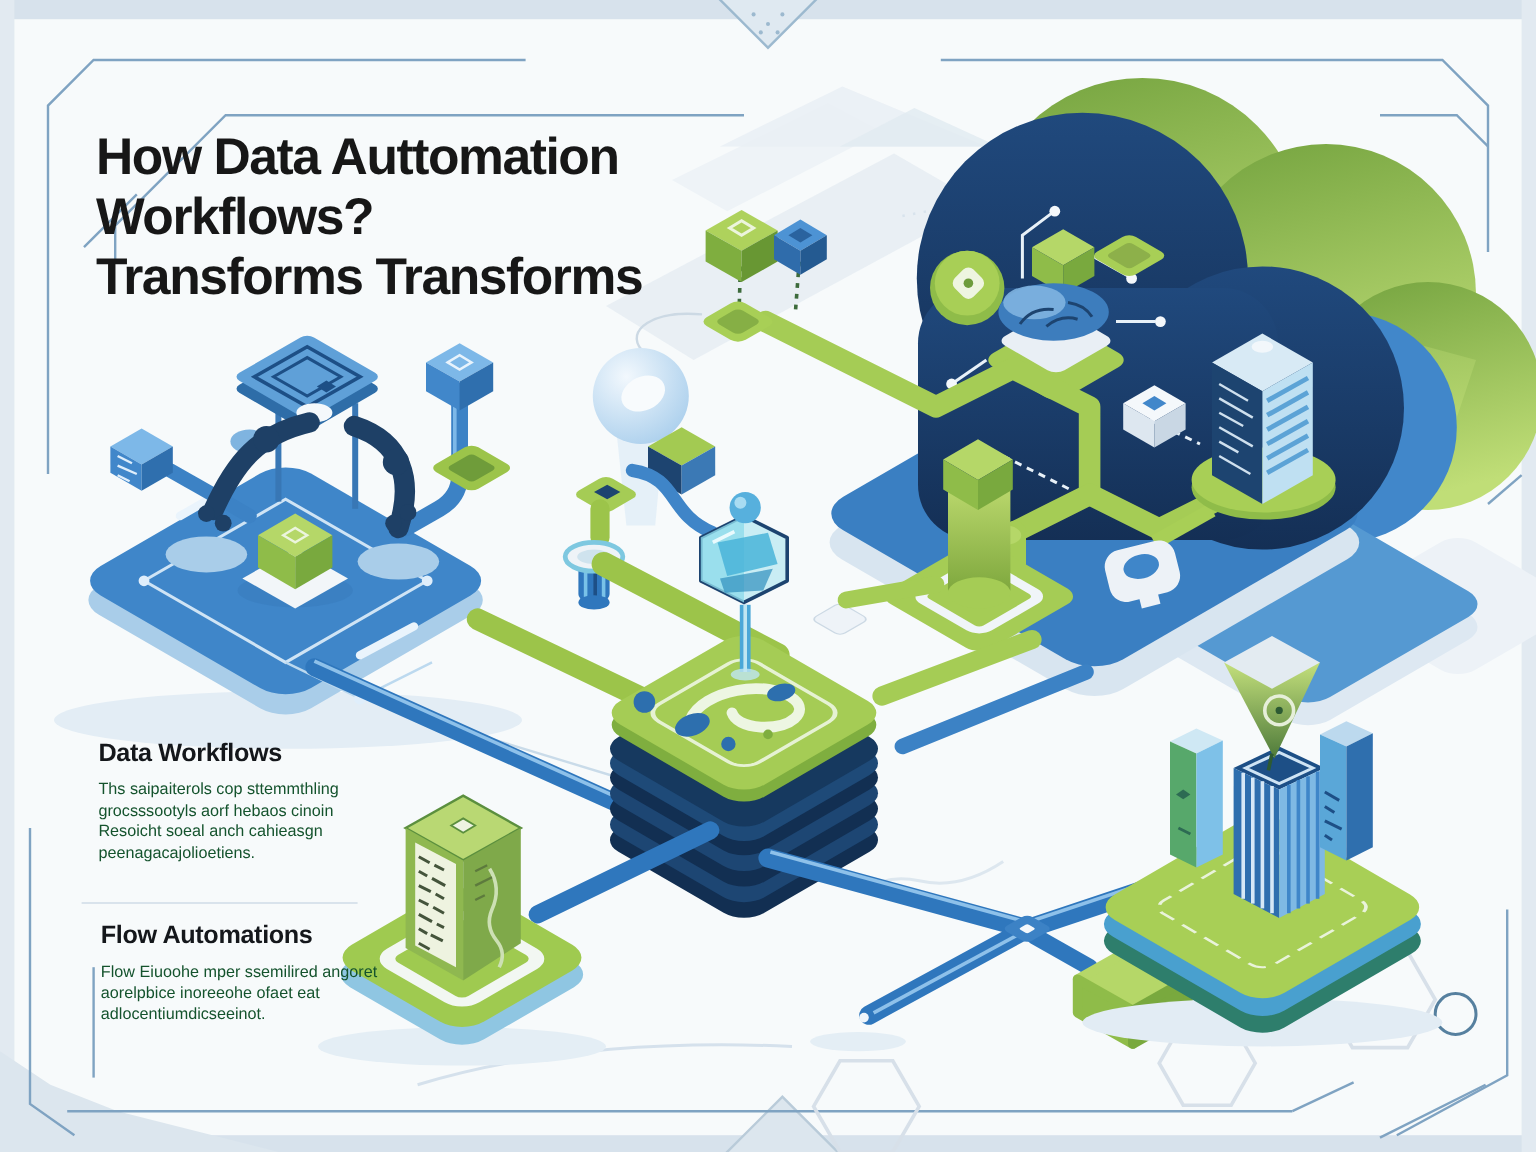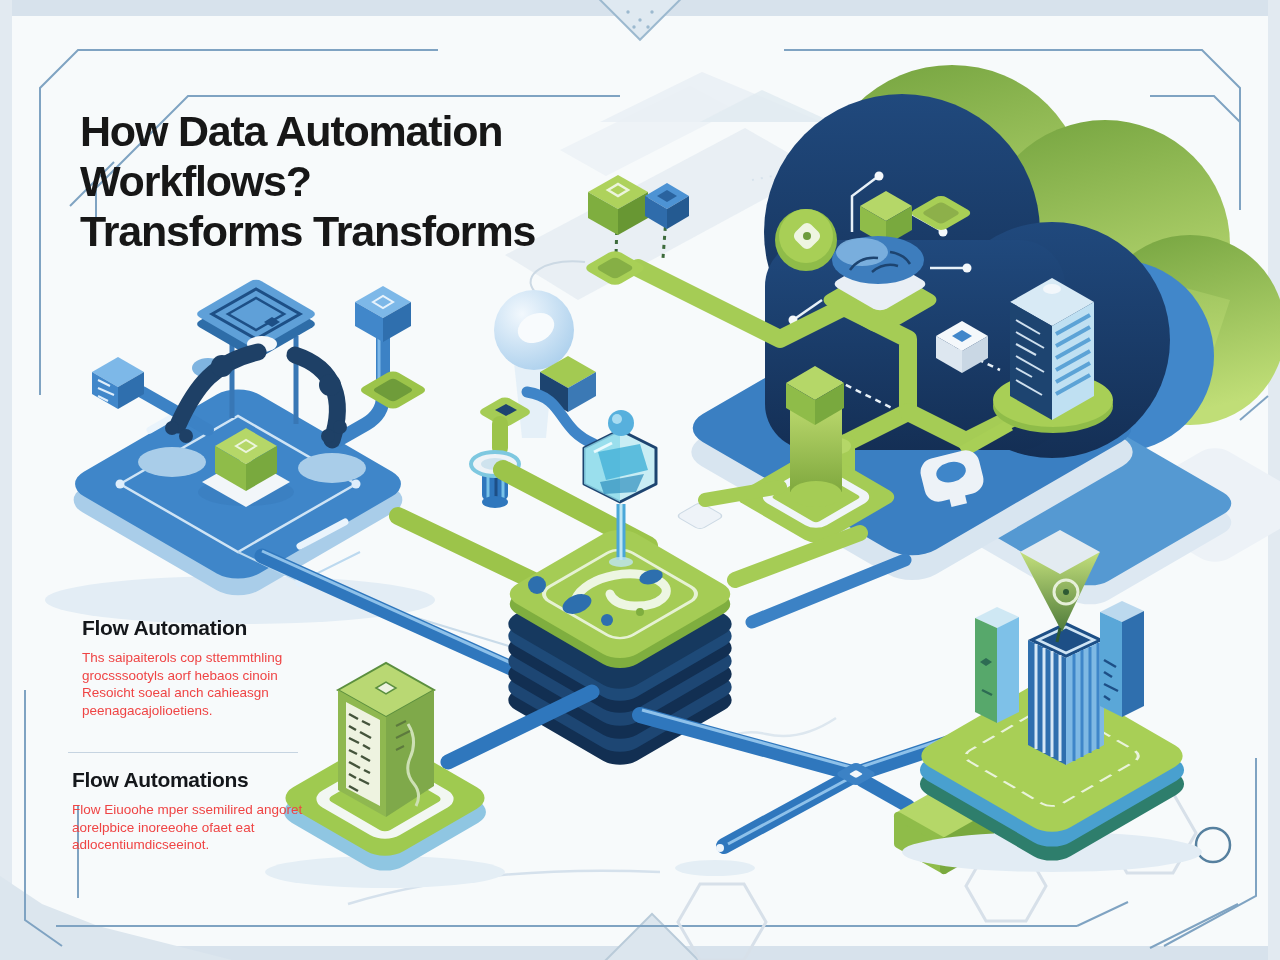--- a/index.html
+++ b/index.html
@@ -5,23 +5,23 @@
   html,body{margin:0;padding:0;background:#cfd9e2;}
   .stage{position:relative;width:1280px;height:960px;overflow:hidden;
          font-family:"Liberation Sans",sans-serif;background:#f7fafb;}
   .stage svg{position:absolute;left:0;top:0;}
   .overlay{position:absolute;z-index:5;}
   .title{left:80px;top:106px;width:500px;font-size:43px;line-height:50px;
          font-weight:bold;color:#171717;letter-spacing:-1.2px;}
   .title span{display:block;}
   .sec{position:absolute;z-index:5;}
   .sec h2{margin:0 0 9px 0;font-size:21px;font-weight:bold;color:#14171b;letter-spacing:-.3px;}
-  .sec p{margin:0;font-size:13.5px;line-height:17.5px;color:#ef4444;}
+  .sec p{margin:0;font-size:13.5px;line-height:17.5px;color:#14532d;}
   .sec1{left:82px;top:616px;width:212px;}
-  .sec2{left:72px;top:768px;width:248px;}
+  .sec2{left:84px;top:768px;width:248px;}
   .divider{position:absolute;left:68px;top:752px;width:230px;height:1px;background:#c6d4e1;z-index:5;}
 </style>
 </head>
 <body>
 
 <div class="stage">
 
 <svg width="1280" height="960" viewBox="0 0 1280 960">
 <defs>
   <linearGradient id="gGreenCloud" x1="0" y1="0" x2="0.25" y2="1">
@@ -496,27 +496,27 @@
     <polygon points="1020,552 1100,552 1062,632" fill="url(#gFunnel)"></polygon>
     <polygon points="1060,530 1100,552 1060,574 1020,552" fill="#e3ebf1"></polygon>
     <circle cx="1066" cy="592" r="12" fill="none" stroke="#e6efd9" stroke-width="3"></circle>
     <circle cx="1066" cy="592" r="3" fill="#2d5a33"></circle>
     <line x1="1060" y1="628" x2="1057" y2="642" stroke="#2d5a33" stroke-width="3"></line>
   </g>
 </g>
 </svg>
 
 <div class="overlay title">
-  <span>How Data Automation</span>
+  <span>How Data Auttomation</span>
   <span>Workflows?</span>
   <span>Transforms Transforms</span>
 </div>
 
 <div class="sec sec1">
-  <h2>Flow Automation</h2>
+  <h2>Data Workflows</h2>
   <p>Ths saipaiterols cop sttemmthling grocsssootyls aorf hebaos cinoin Resoicht soeal anch cahieasgn peenagacajolioetiens.</p>
 </div>
 
 <div class="divider"></div>
 
 <div class="sec sec2">
   <h2>Flow Automations</h2>
   <p>Flow Eiuoohe mper ssemilired angoret aorelpbice inoreeohe ofaet eat adlocentiumdicseeinot.</p>
 </div>
 

